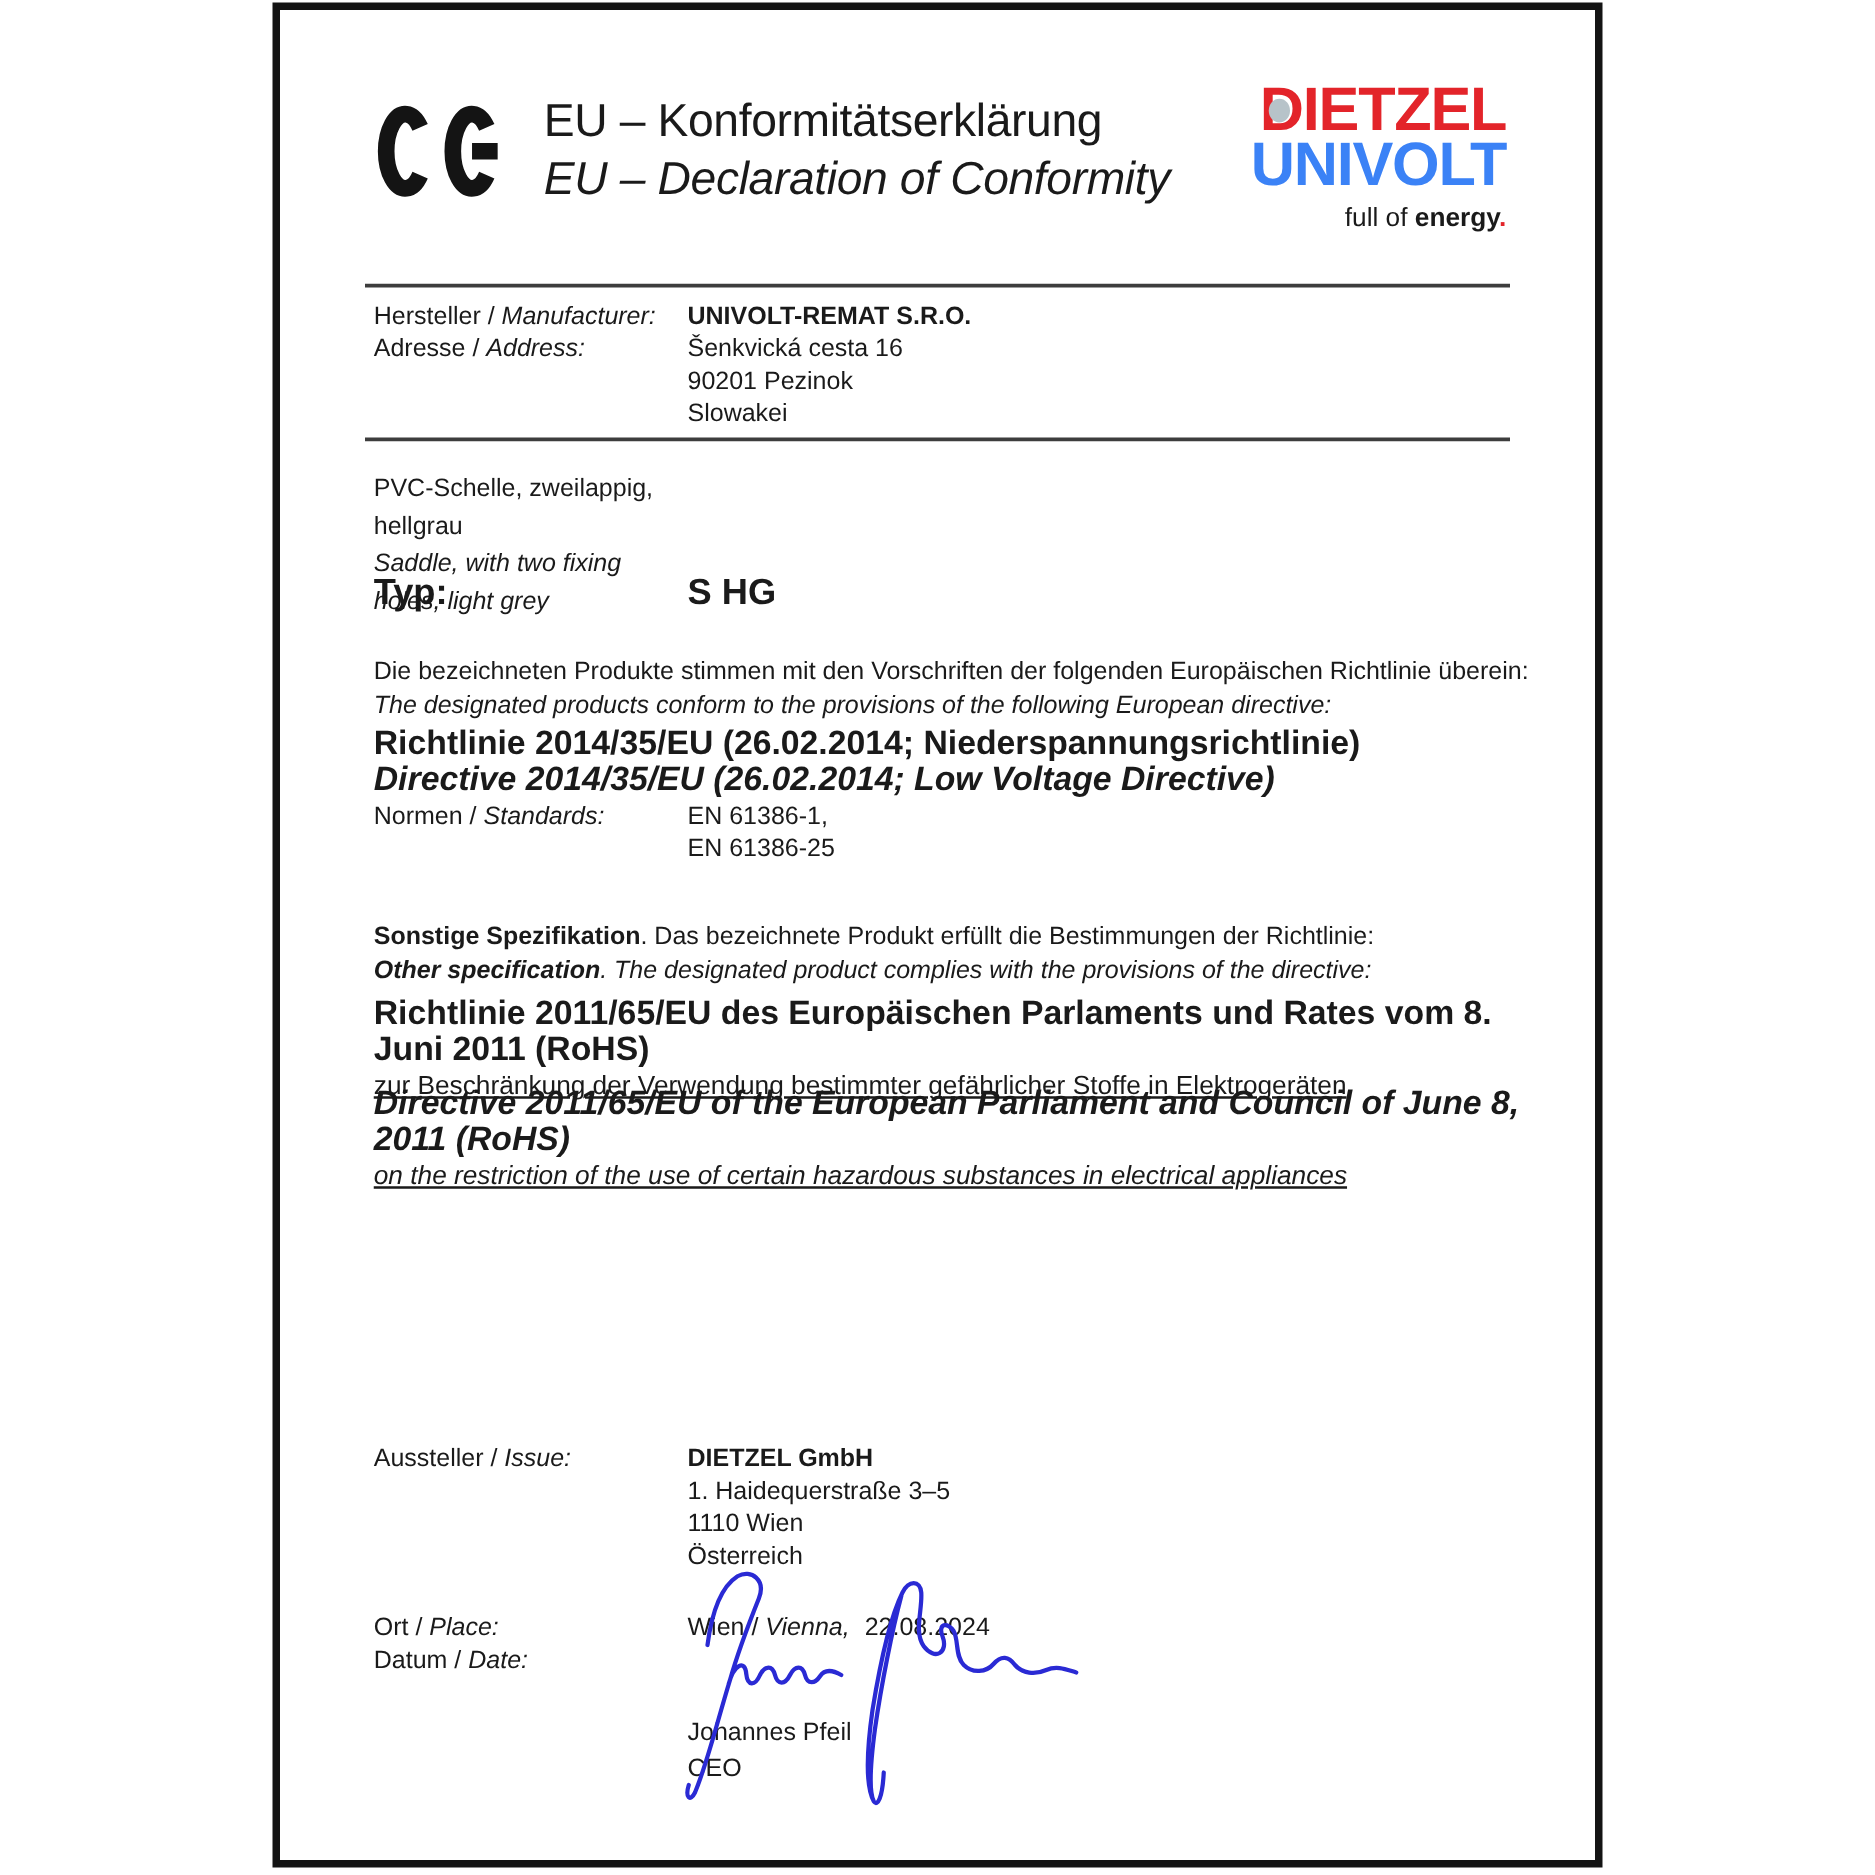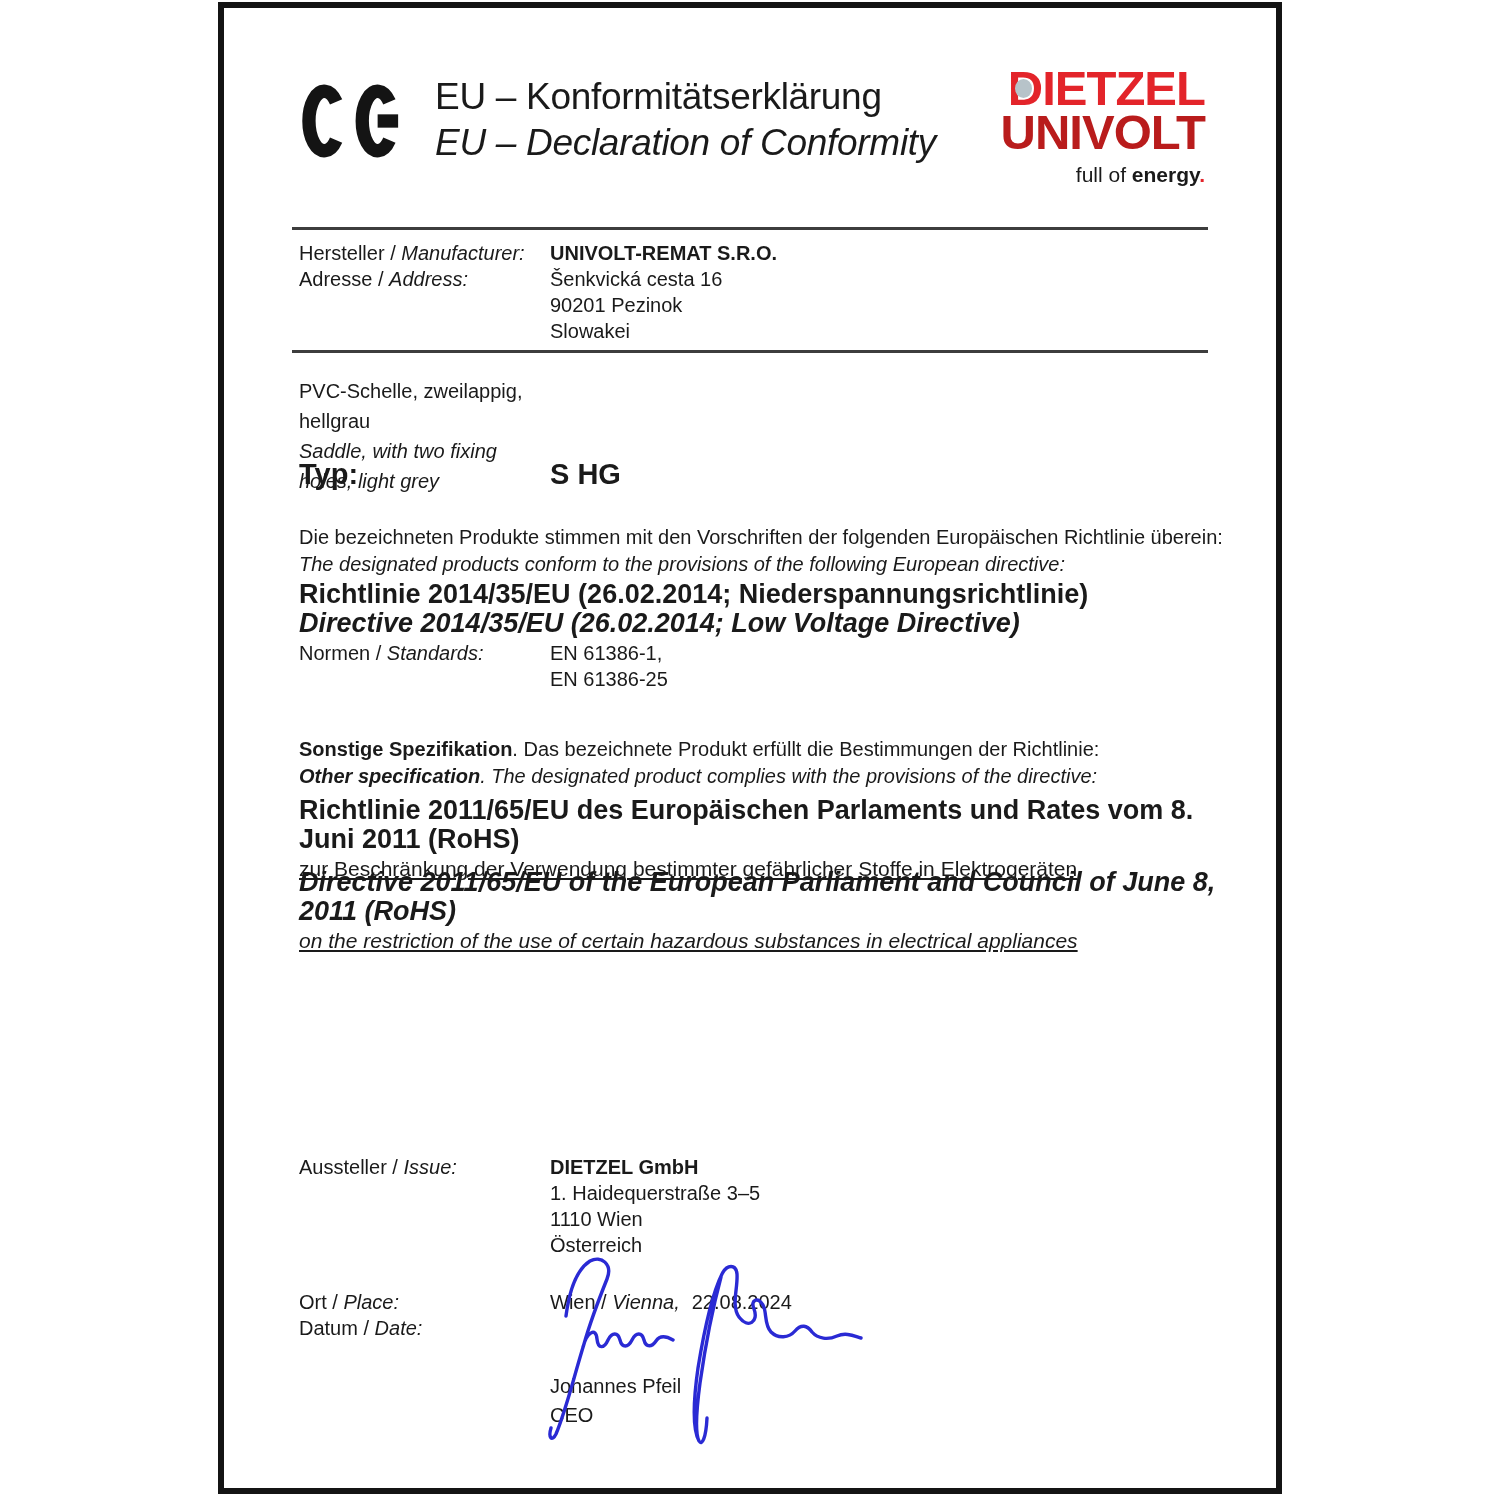--- a/index.html
+++ b/index.html
@@ -15,21 +15,21 @@
   .body-txt{font-size:20px;line-height:26px;}
   .row-grid{display:grid;grid-template-columns:251px 1fr;}
   .head-title{font-size:37px;line-height:46px;letter-spacing:-0.3px;}
   .dir-head{font-size:27px;line-height:29px;}
   .dir-sub{font-size:21px;line-height:29px;text-decoration:underline;}
   .typ-txt{font-size:29px;line-height:32px;font-weight:bold;}
   
   .logo{text-align:right;}
   .logo-line{display:block;font-weight:bold;font-size:49px;line-height:44px;letter-spacing:-1px;}
   .logo-l1{color:#e3242a;position:relative;display:inline-block;}
-  .logo-l2{color:#b91c1c;}
+  .logo-l2{color:#3b82f6;}
   .d-dot{position:absolute;left:7px;top:13px;width:17px;height:19px;border-radius:50%;background:#b7c3c9;}
   .tagline{display:block;margin-top:9px;font-size:21px;line-height:24px;color:#1a1a1a;font-weight:400;}
   .tagline .bd{font-weight:800;}
   .tag-dot{color:#e3242a;font-weight:800;}
   .sig-svg{position:absolute;left:316px;top:1245px;width:400px;height:205px;z-index:5;}
 </style>
 </head>
 <body>
 
 <div class="canvas">

